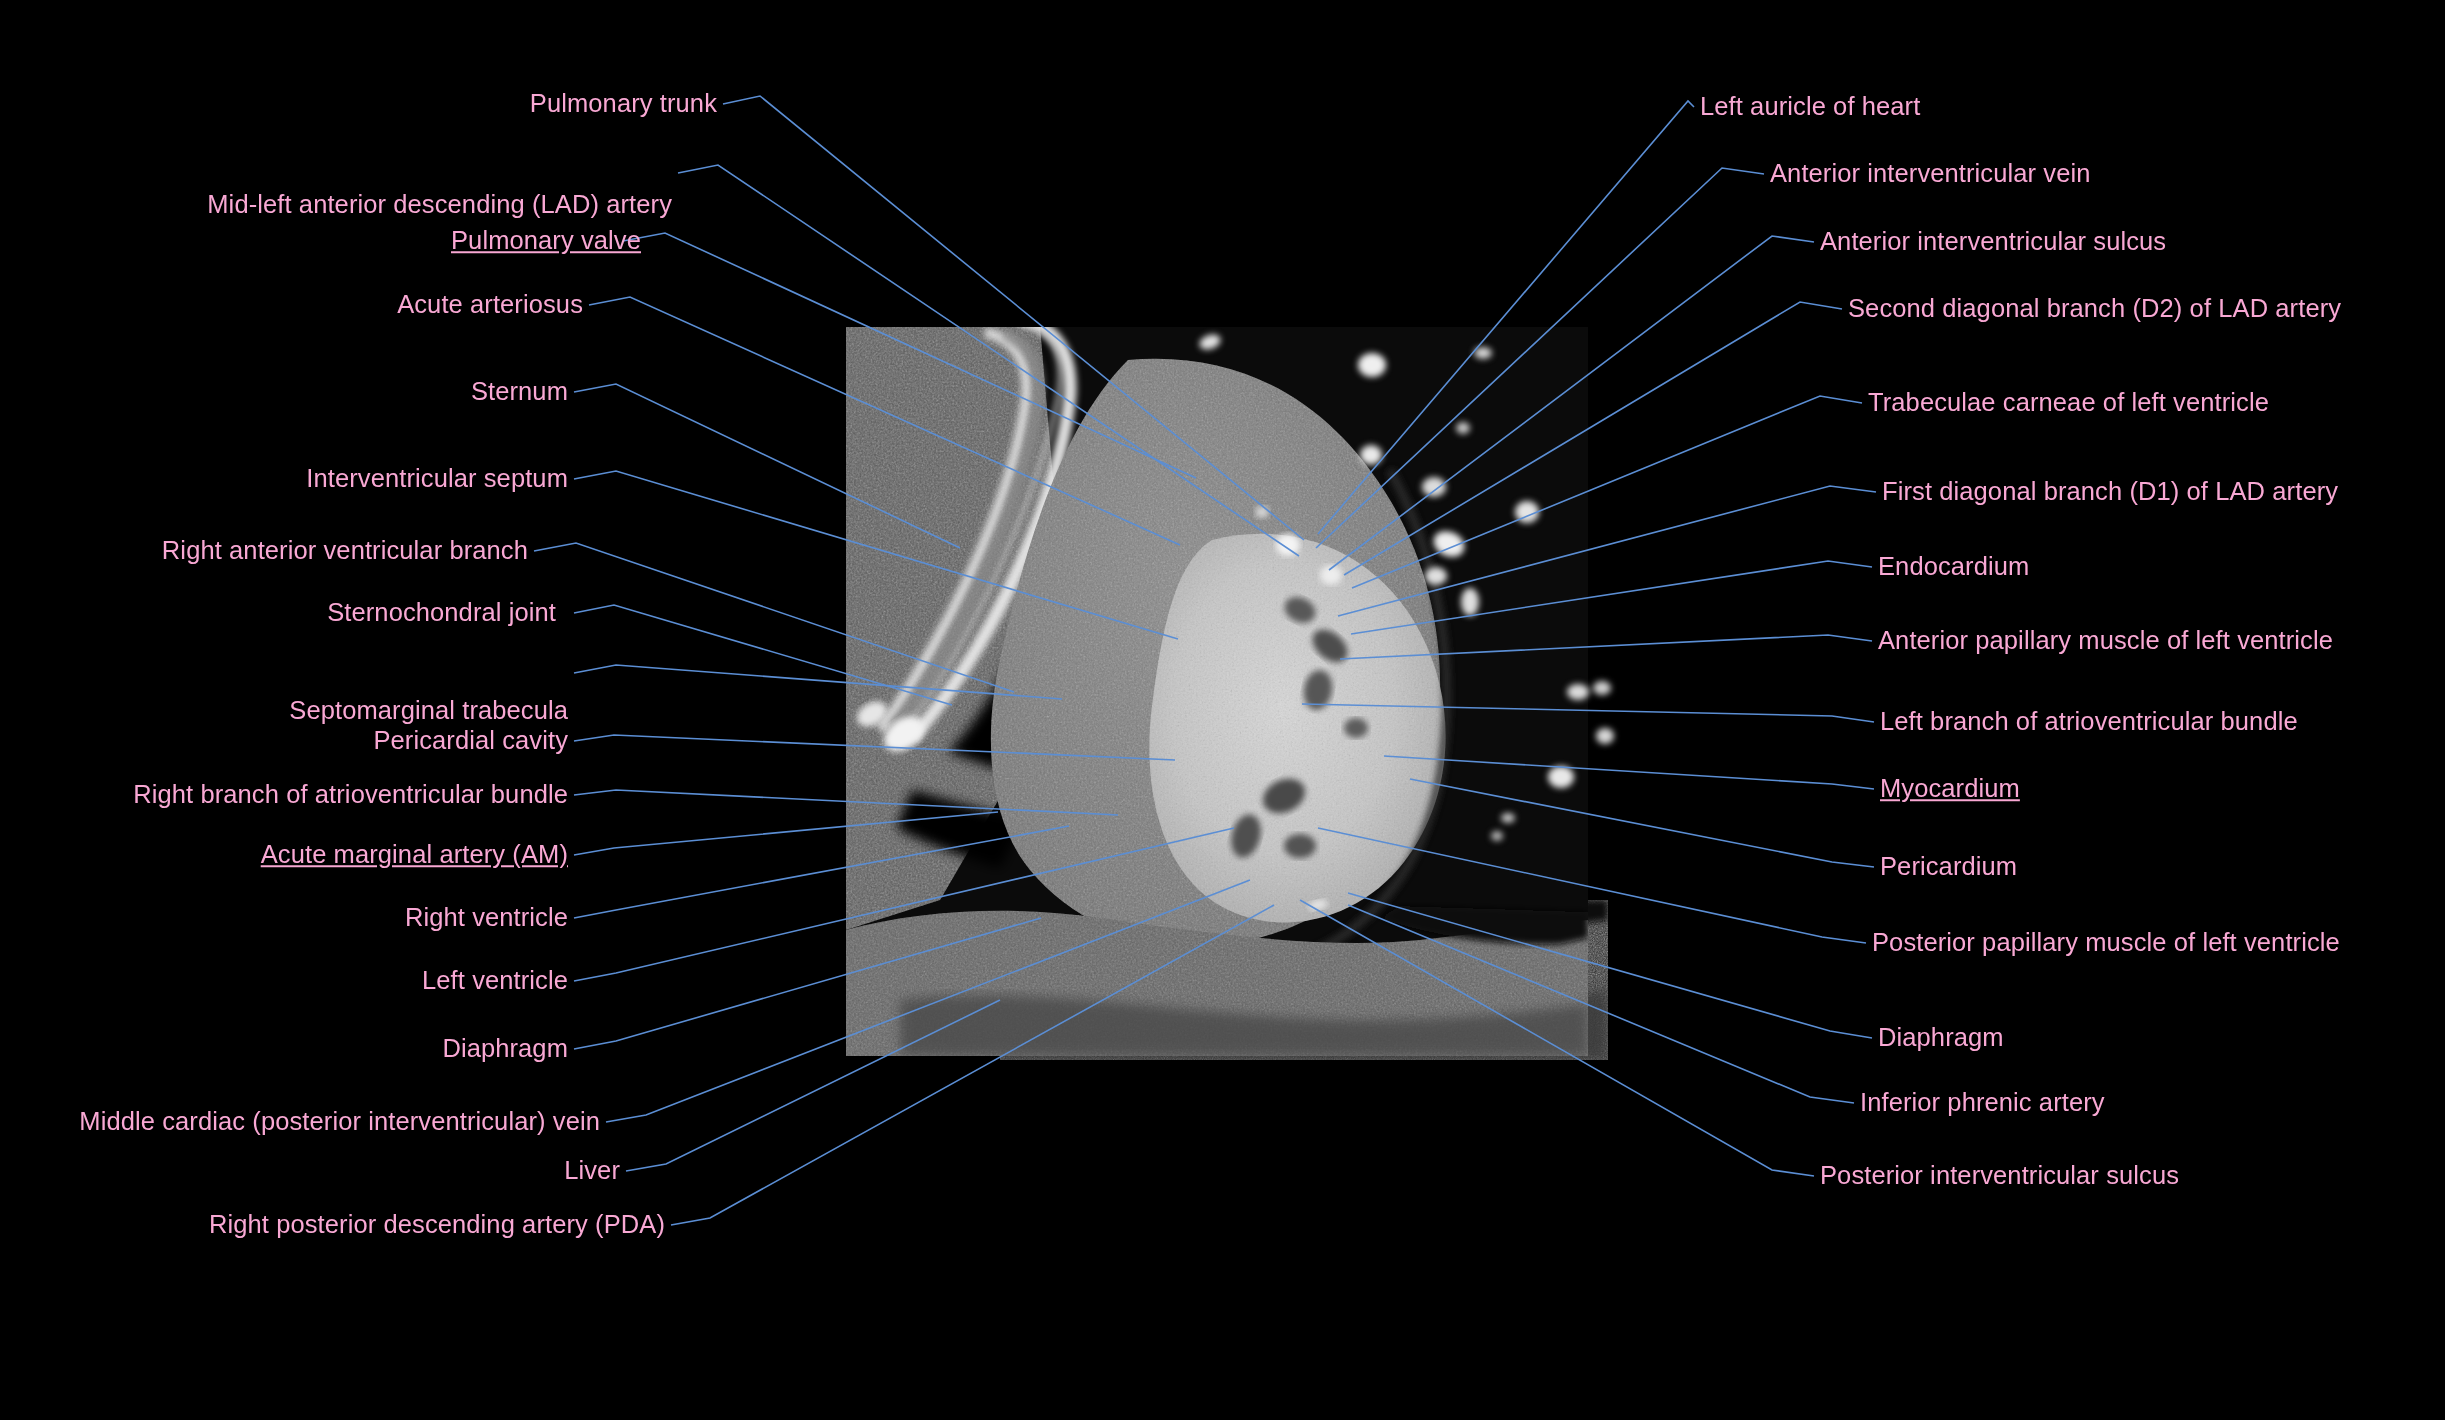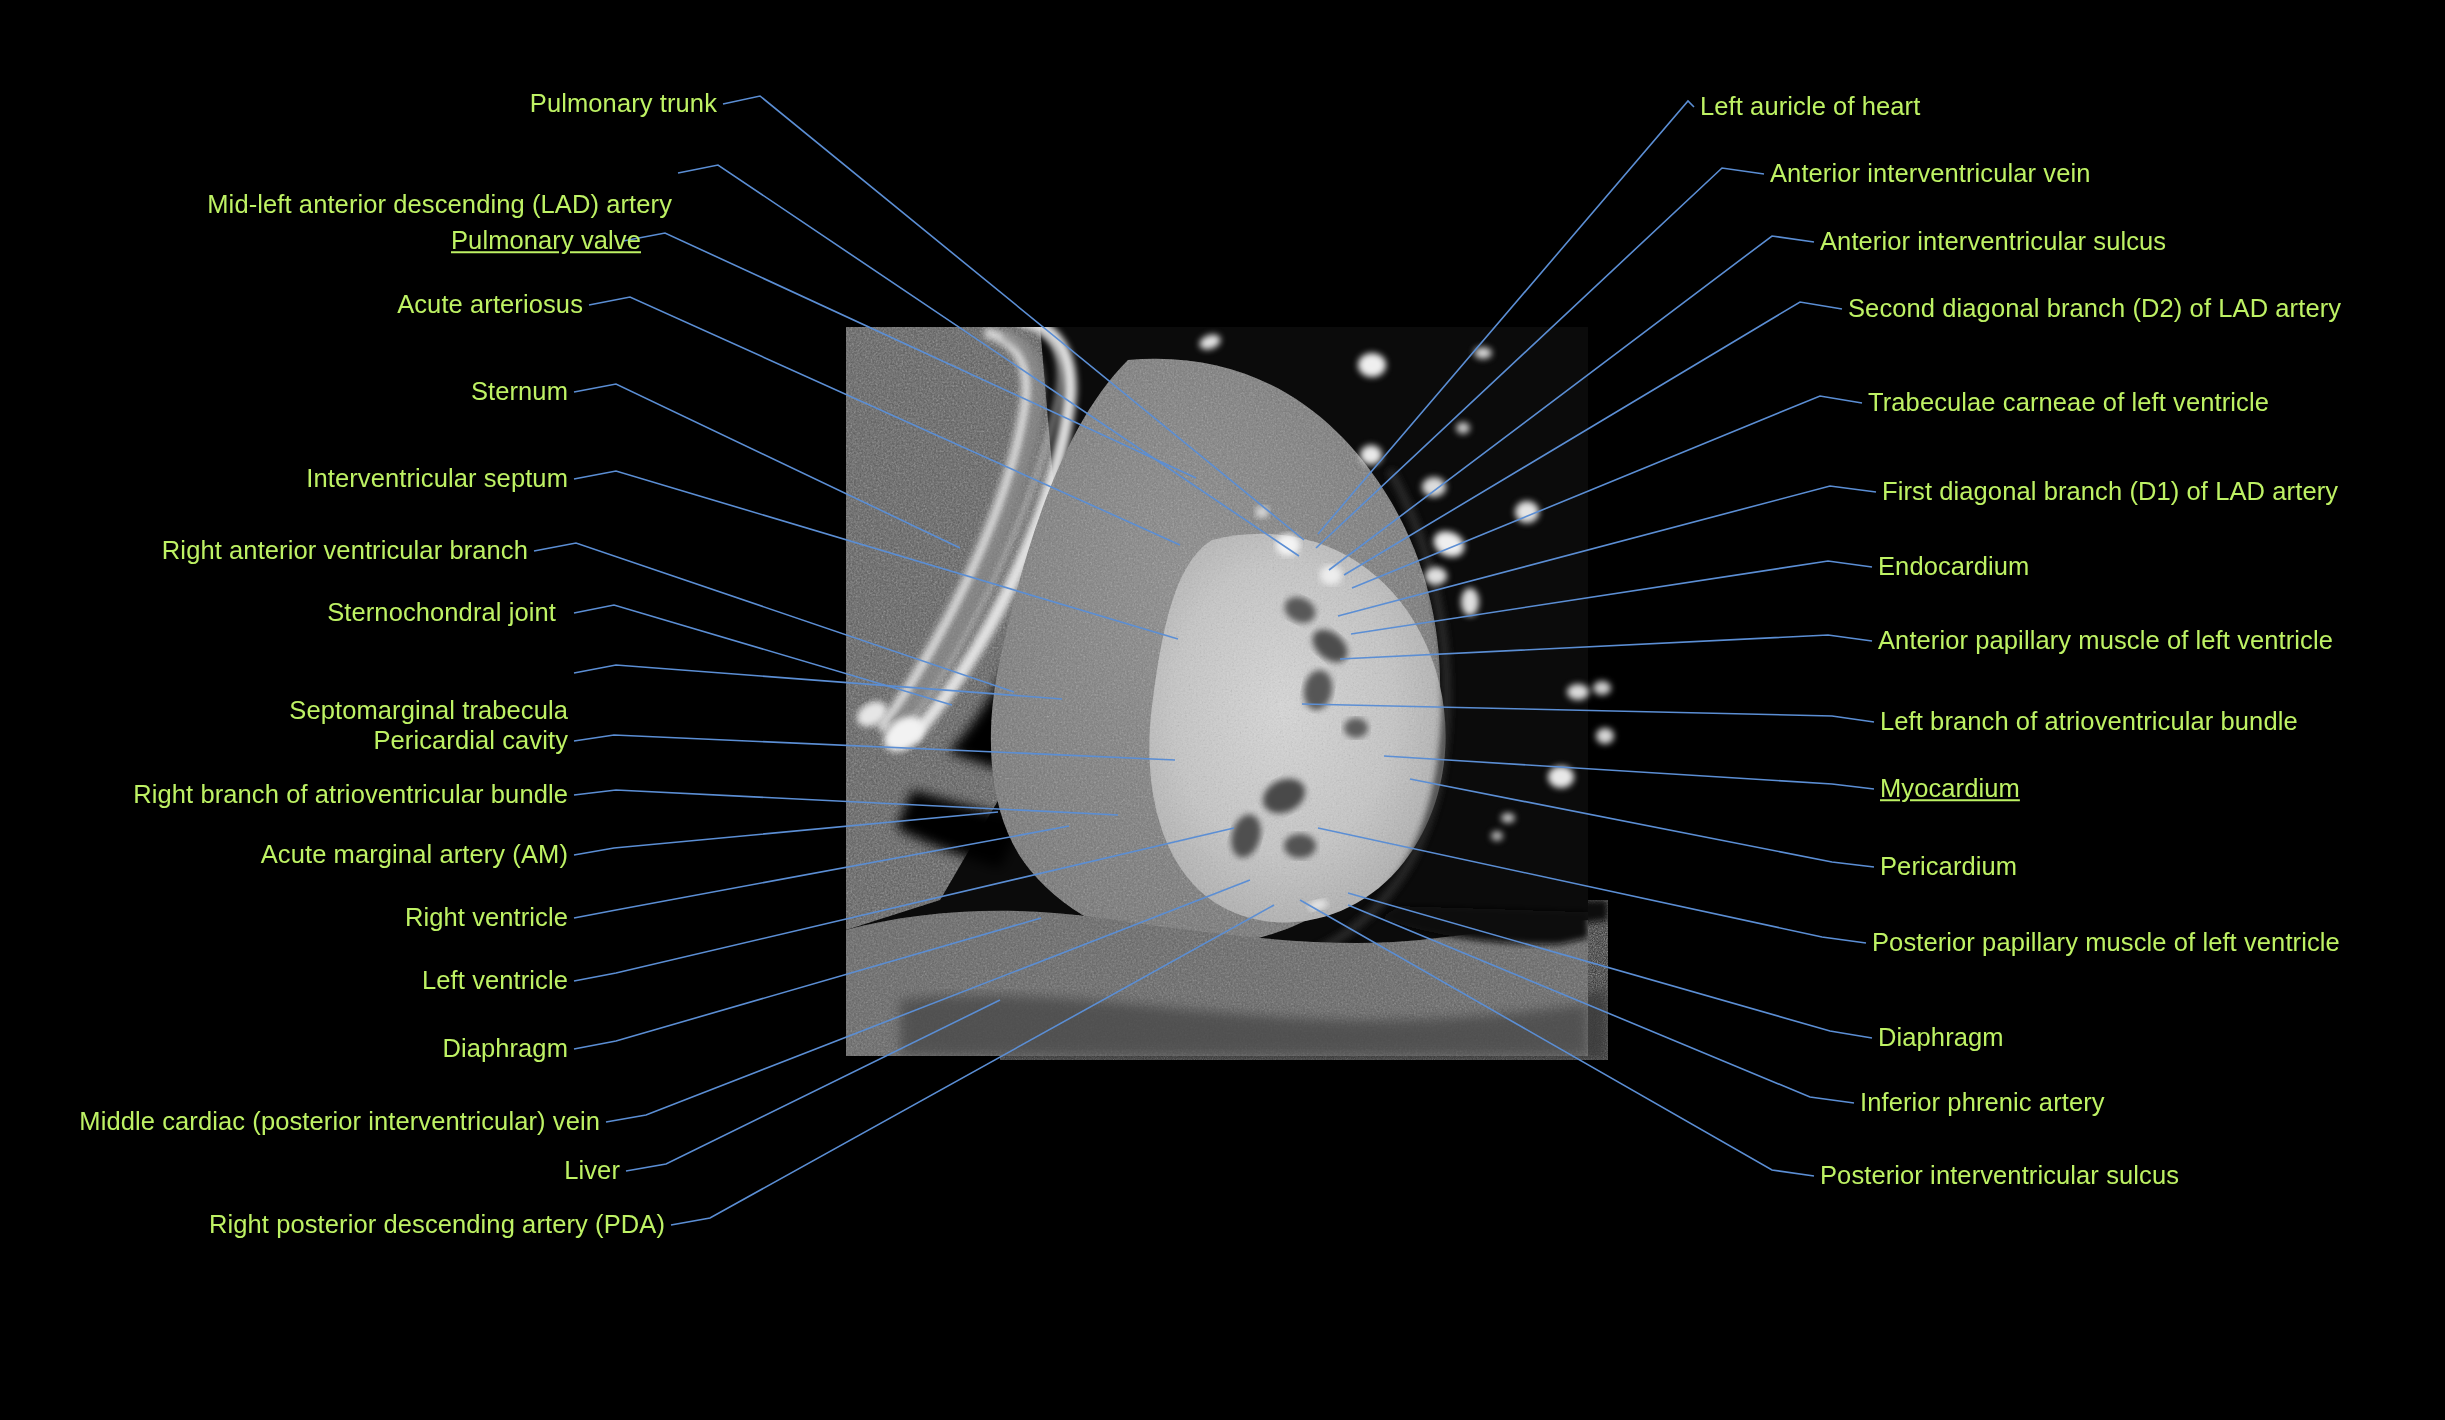--- a/index.html
+++ b/index.html
@@ -17,21 +17,21 @@
 
   
   #leader-svg{position:absolute;left:0;top:0;width:2445px;height:1420px;pointer-events:none;}
   #leader-svg line,#leader-svg polyline{
     stroke:#5b8ed4;stroke-width:1.6;fill:none;
   }
 
   
   .label{
     position:absolute;
-    color:#bef264;
+    color:#f9a8d4;
     font-size:25.5px;
     line-height:1;
     white-space:nowrap;
     letter-spacing:.1px;
     -webkit-font-smoothing:antialiased;
   }
   .label.left{text-align:right;transform:translate(-100%,-50%);}
   .label.right{text-align:left;transform:translate(0,-50%);}
 </style>
 </head>
@@ -218,21 +218,21 @@
       <div class="label left" style="left: 672px; top: 173px; margin-top: 32px;">Mid-left anterior descending (LAD) artery</div>
       <div class="label left" style="left: 641px; top: 241px; text-decoration: underline;">Pulmonary valve</div>
       <div class="label left" style="left: 583px; top: 305px;">Acute arteriosus</div>
       <div class="label left" style="left: 568px; top: 392px;">Sternum</div>
       <div class="label left" style="left: 568px; top: 479px;">Interventricular septum</div>
       <div class="label left" style="left: 528px; top: 551px;">Right anterior ventricular branch</div>
       <div class="label left" style="left: 556px; top: 613px;">Sternochondral joint</div>
       <div class="label left" style="left: 568px; top: 673px; margin-top: 38px;">Septomarginal trabecula</div>
       <div class="label left" style="left: 568px; top: 741px;">Pericardial cavity</div>
       <div class="label left" style="left: 568px; top: 795px;">Right branch of atrioventricular bundle</div>
-      <div class="label left" style="left: 568px; top: 855px;">Acute marginal artery (AM)</div>
+      <div class="label left" style="left: 568px; top: 855px; text-decoration: underline;">Acute marginal artery (AM)</div>
       <div class="label left" style="left: 568px; top: 918px;">Right ventricle</div>
       <div class="label left" style="left: 568px; top: 981px;">Left ventricle</div>
       <div class="label left" style="left: 568px; top: 1049px;">Diaphragm</div>
       <div class="label left" style="left: 600px; top: 1122px;">Middle cardiac (posterior interventricular) vein</div>
       <div class="label left" style="left: 620px; top: 1171px;">Liver</div>
       <div class="label left" style="left: 665px; top: 1225px;">Right posterior descending artery (PDA)</div>
     </div>
   <div id="labels-right">
       <div class="label right" style="left: 1700px; top: 107px;">Left auricle of heart</div>
       <div class="label right" style="left: 1770px; top: 174px;">Anterior interventricular vein</div>

